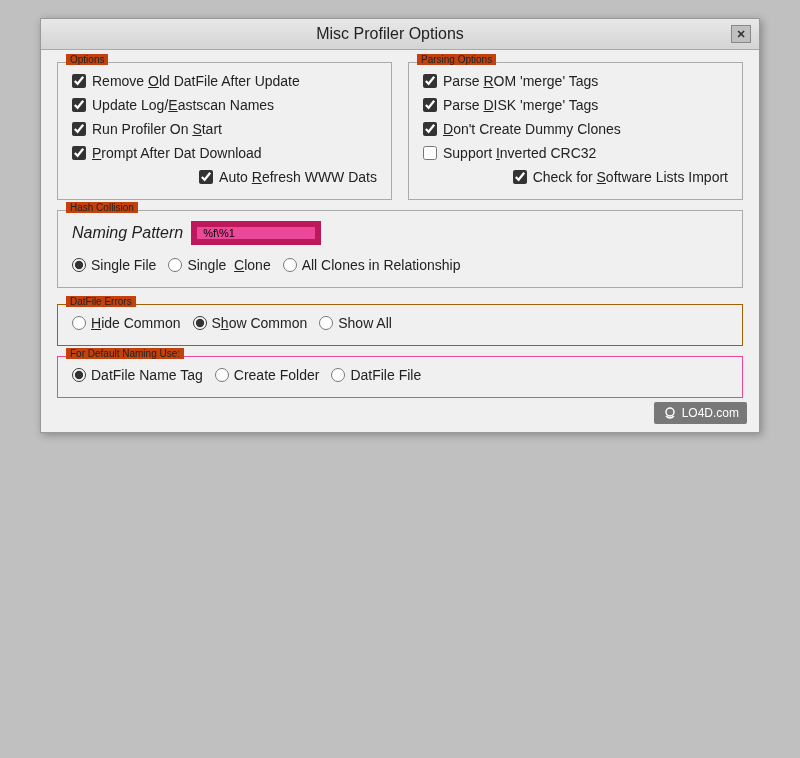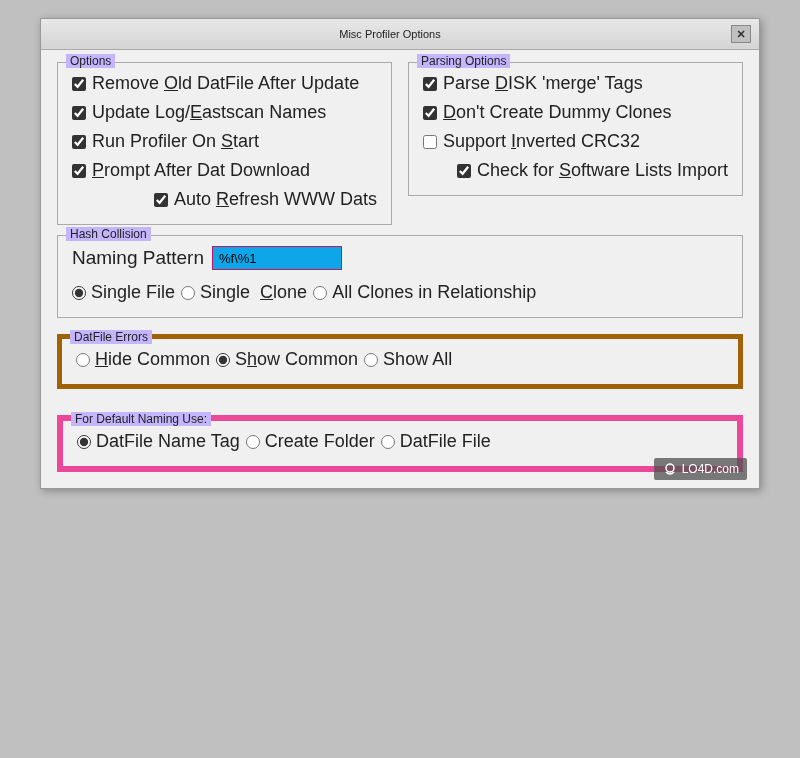--- a/index.html
+++ b/index.html
@@ -26,21 +26,21 @@
       background: linear-gradient(to bottom, #e8e8e8, #d4d4d4);
       border-bottom: 1px solid #aaa;
       padding: 6px 8px;
       display: flex;
       justify-content: space-between;
       align-items: center;
     }
     .title-bar-text {
       flex: 1;
       text-align: center;
-      font-size: 11px;
+      font-size: 16px;
       color: #222;
     }
     .close-btn {
       background: #c0c0c0;
       border: 1px solid #888;
       width: 20px;
       height: 18px;
       display: flex;
       align-items: center;
       justify-content: center;
@@ -55,23 +55,23 @@
     .group-box {
       border: 1px solid #aaa;
       padding: 10px 14px 14px 14px;
       margin-bottom: 10px;
       position: relative;
     }
     .group-box-legend {
       position: absolute;
       top: -9px;
       left: 8px;
-      background: #c4b5fd;
+      background: #c2410c;
       padding: 0 4px;
-      font-size: 12px;
+      font-size: 10px;
       color: #222;
     }
     .two-col {
       display: flex;
       gap: 16px;
     }
     .col {
       flex: 1;
     }
     .checkbox-row {
@@ -82,77 +82,78 @@
     }
     .checkbox-row:last-child { margin-bottom: 0; justify-content: flex-end; }
     input[type="checkbox"] {
       width: 14px;
       height: 14px;
       accent-color: #333;
       flex-shrink: 0;
     }
     label {
       color: #222;
-      font-size: 18px;
+      font-size: 14px;
       cursor: pointer;
       user-select: none;
     }
     label u { text-decoration: underline; }
     .hash-group {
       border: 1px solid #aaa;
       padding: 10px 14px 14px 14px;
       margin-bottom: 16px;
       position: relative;
     }
     .naming-row {
       display: flex;
       align-items: center;
       margin-bottom: 12px;
       gap: 8px;
     }
     .naming-label {
-      font-size: 19px;
+      font-size: 16px;
       color: #222;
       white-space: nowrap;
+      font-style: italic;
     }
     .naming-input {
-      border: 1px solid #be185d;
-      background: #0ea5e9;
+      border: 6px solid #be185d;
+      background: #ec4899;
       padding: 2px 6px;
-      font-size: 13px;
+      font-size: 11px;
       width: 130px;
       height: 24px;
     }
     .radio-row {
       display: flex;
       align-items: center;
-      gap: 6px;
+      gap: 12px;
       flex-wrap: wrap;
     }
     .radio-item {
       display: flex;
       align-items: center;
       gap: 5px;
     }
     input[type="radio"] {
       width: 14px;
       height: 14px;
       accent-color: #333;
       flex-shrink: 0;
     }
     .datfile-errors-group {
-      border: 5px solid #a16207;
+      border: 1px solid #a16207;
       padding: 10px 14px 14px 14px;
-      margin-bottom: 26px;
+      margin-bottom: 10px;
       position: relative;
     }
     .naming-use-group {
-      border: 6px solid #ec4899;
+      border: 1px solid #ec4899;
       padding: 10px 14px 14px 14px;
-      margin-bottom: 0;
+      margin-bottom: 18px;
       position: relative;
     }
     .watermark {
       position: absolute;
       bottom: 8px;
       right: 12px;
       background: rgba(80,80,80,0.75);
       color: white;
       font-size: 12px;
       padding: 3px 8px;
@@ -202,20 +203,24 @@
             <input type="checkbox" id="opt5" checked="" style="">
             <label for="opt5">Auto <u>R</u>efresh WWW Dats</label>
           </div>
         </div>
       </div>
 
       <div class="col">
         <div class="group-box">
           <span class="group-box-legend">Parsing Options</span>
           <div class="checkbox-row">
+            <input type="checkbox" id="par1" checked="" style="">
+            <label for="par1">Parse <u>R</u>OM 'merge' Tags</label>
+          </div>
+          <div class="checkbox-row">
             <input type="checkbox" id="par2" checked="" style="">
             <label for="par2">Parse <u>D</u>ISK 'merge' Tags</label>
           </div>
           <div class="checkbox-row">
             <input type="checkbox" id="par3" checked="" style="">
             <label for="par3"><u>D</u>on't Create Dummy Clones</label>
           </div>
           <div class="checkbox-row">
             <input type="checkbox" id="par5" style="">
             <label for="par5">Support <u>I</u>nverted CRC32</label>

